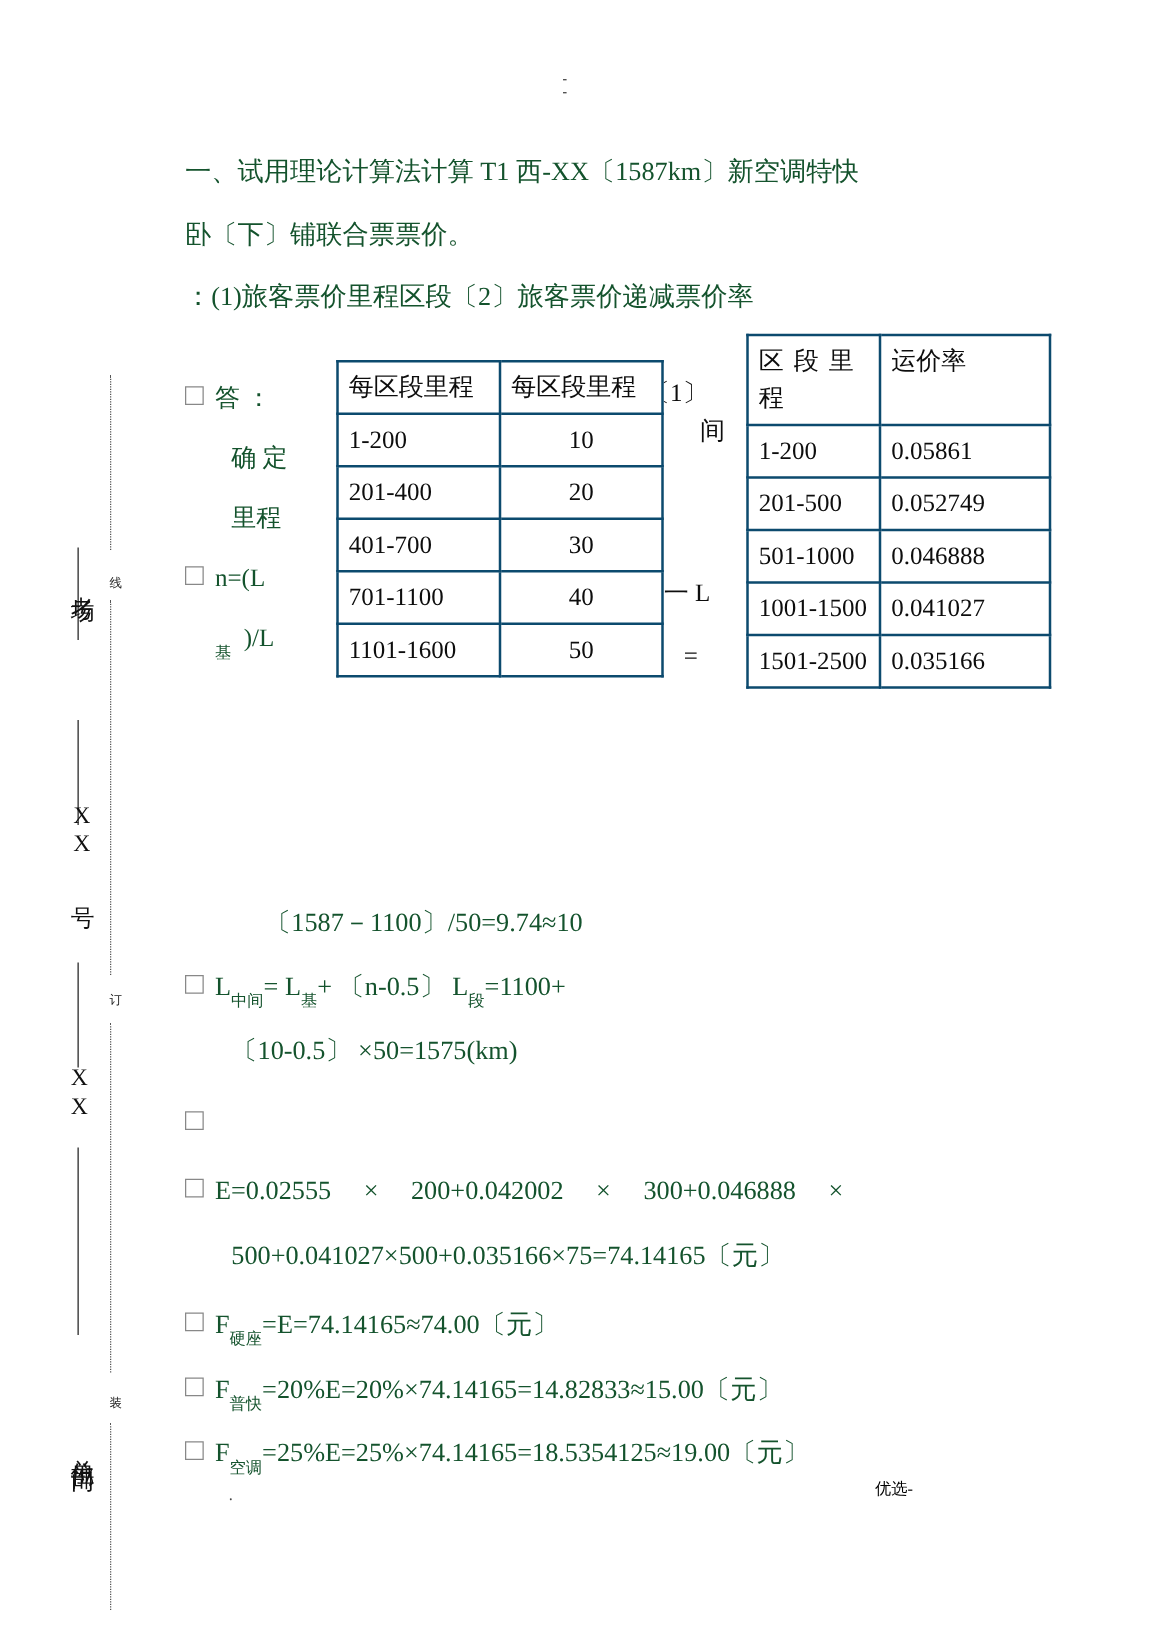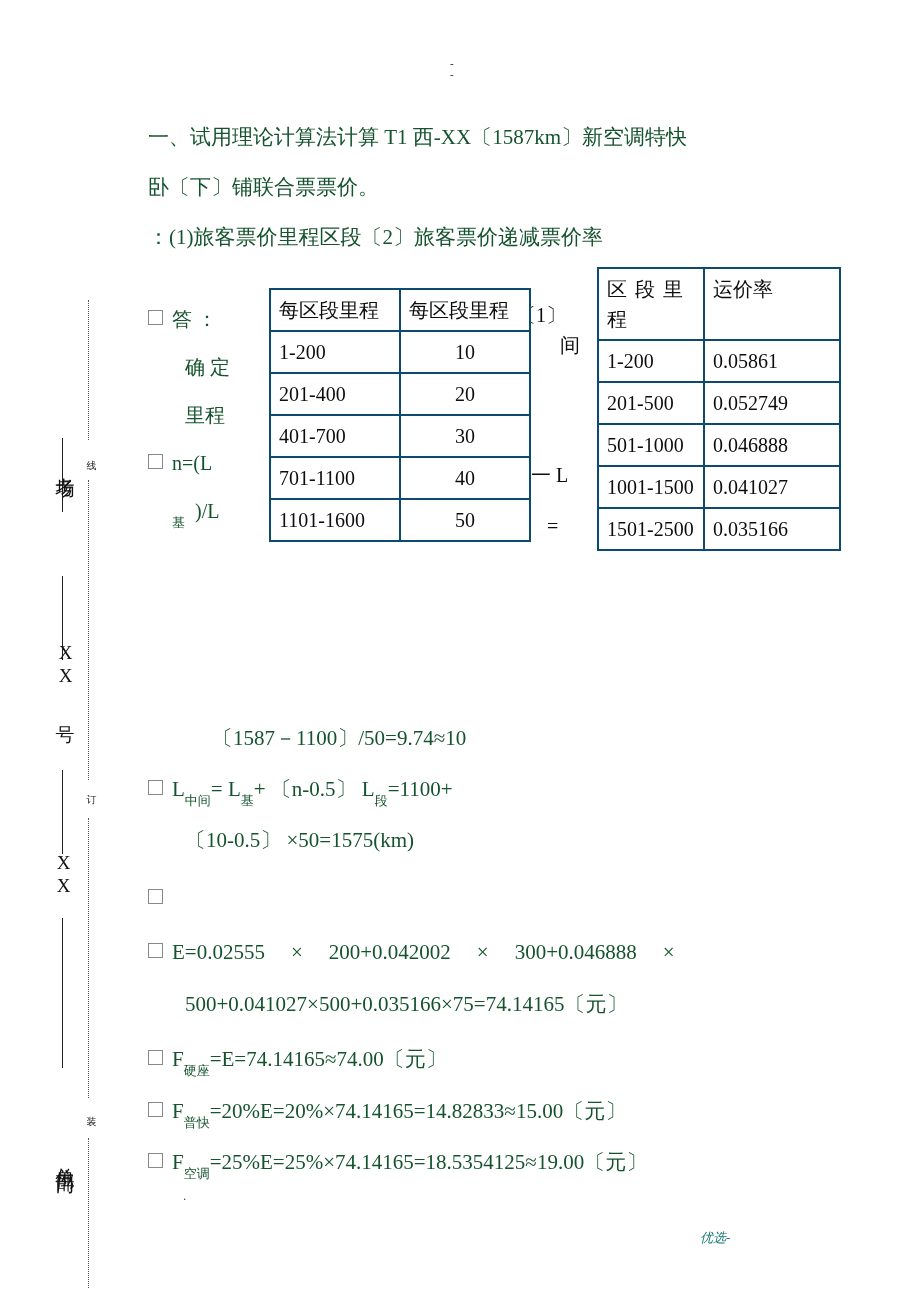--- a/index.html
+++ b/index.html
@@ -144,24 +144,23 @@
     text-align: justify;
     text-align-last: justify;
     width: 72px;
   }
   .midsub { font-size: 13px; }
 
   
   .footer-mark {
     position: absolute;
     left: 700px;
-    top: 1229px;
+    top: 1182px;
     font-size: 13px;
-    color: #0f766e;
-    font-style: italic;
+    color: #000000;
   }
   .footer-dot {
     position: absolute;
     left: 183px;
     top: 1188px;
     font-size: 13px;
     color: #444;
   }
 </style>
 </head>

